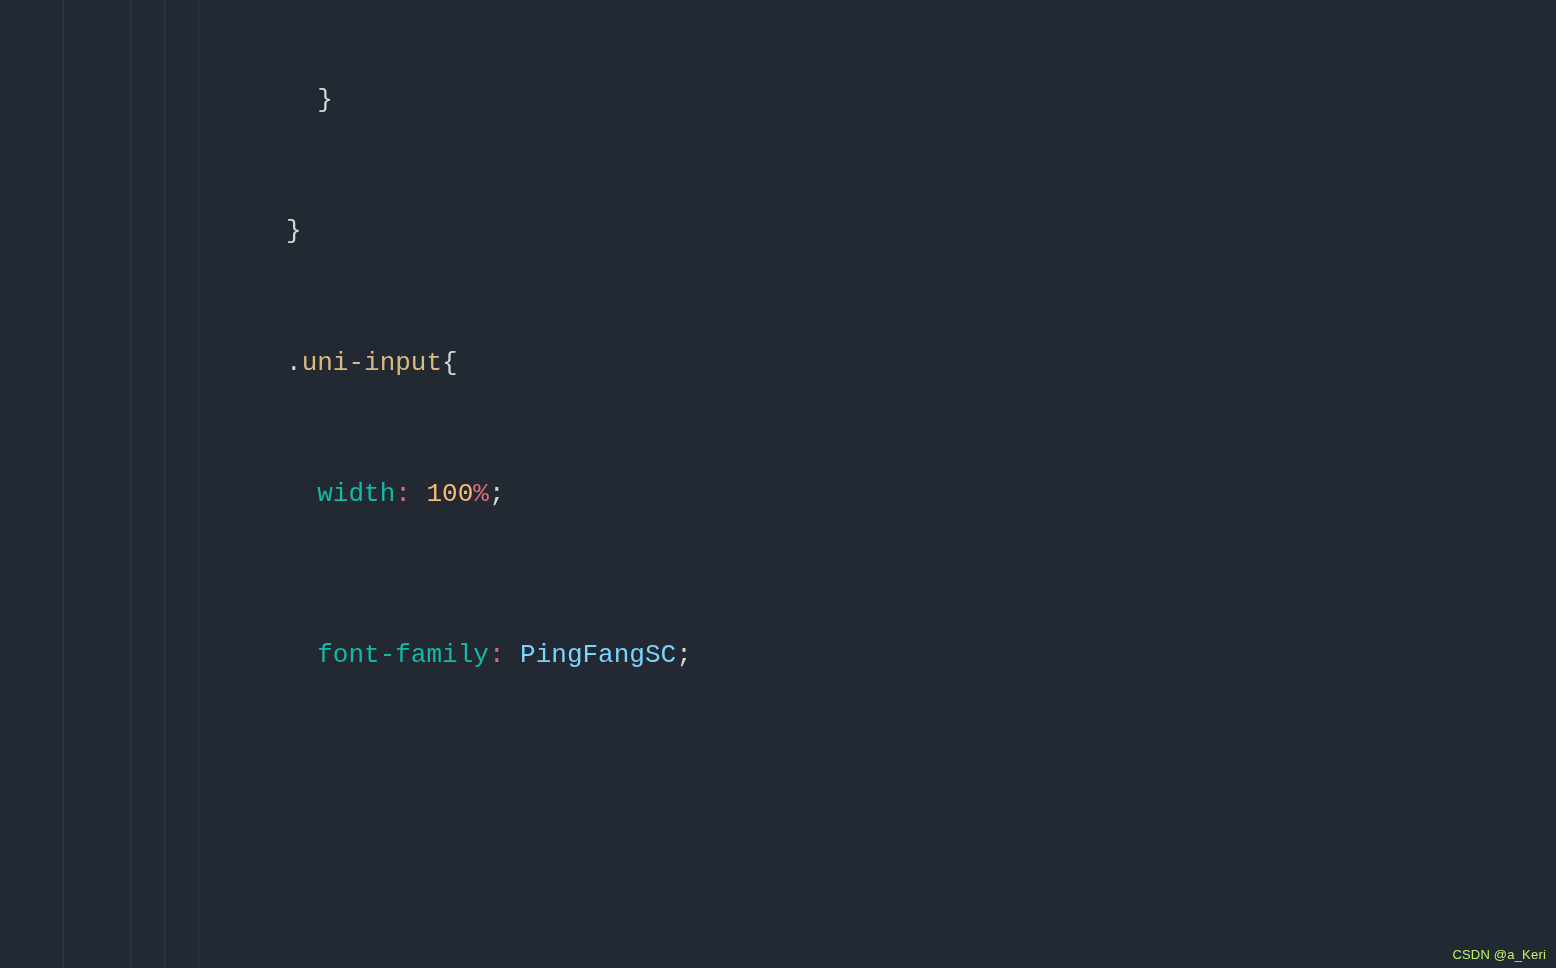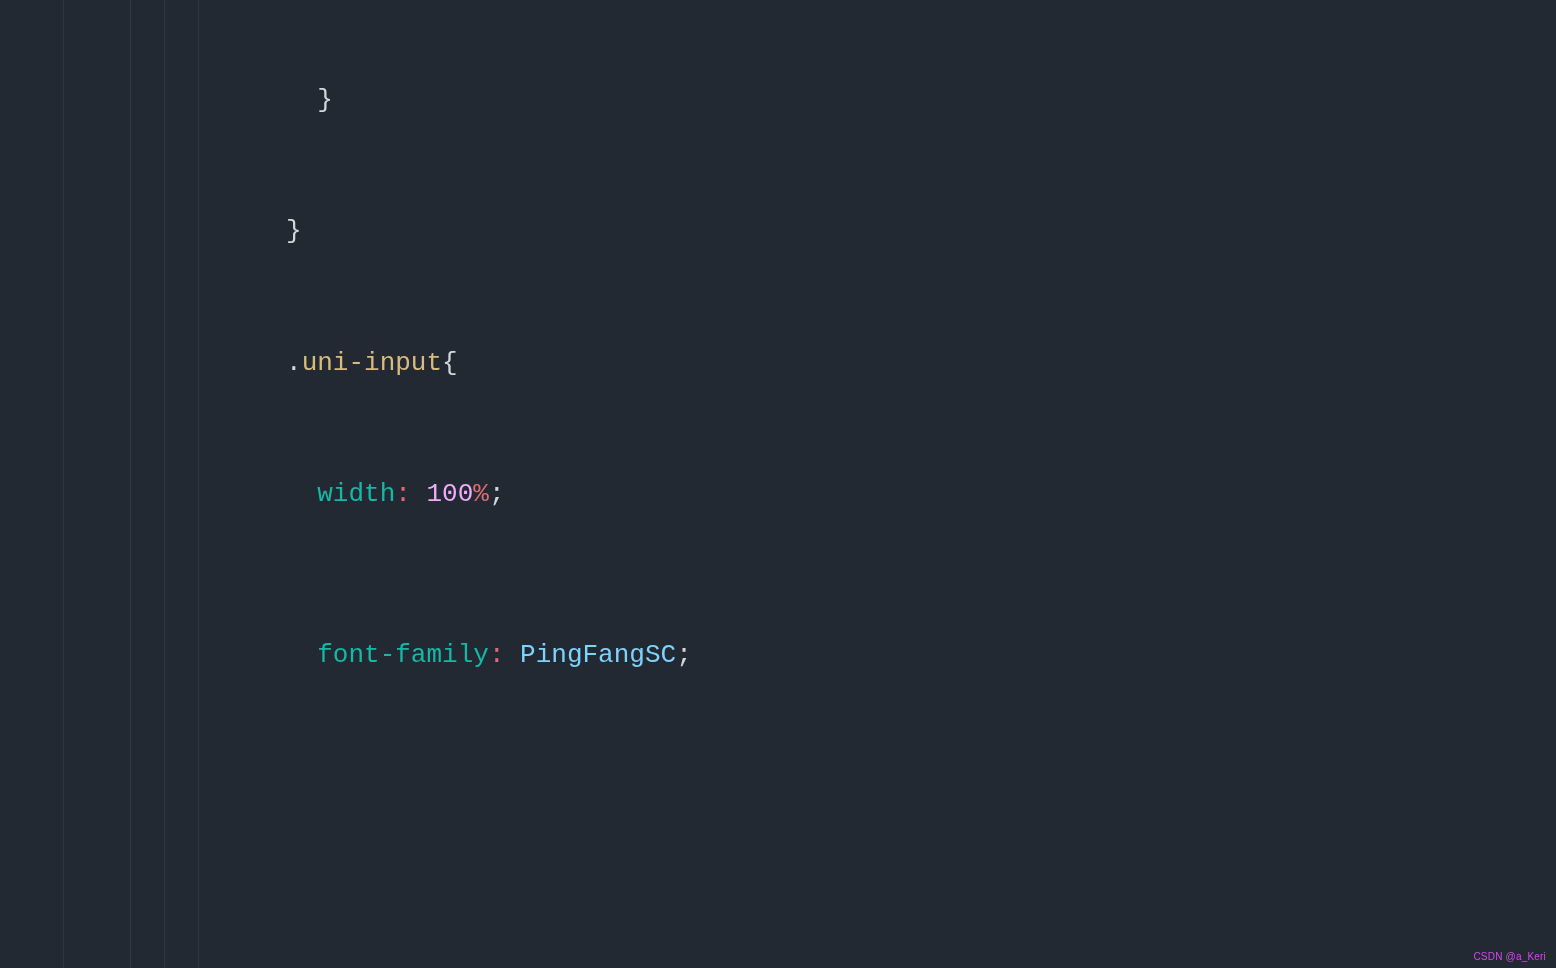--- a/index.html
+++ b/index.html
@@ -52,30 +52,30 @@
   .line {
     height: 41.3px;
     line-height: 41.3px;
     padding-left: 130px;
   }
   .punct        { color: #cfd8dc; }
   .brace        { color: #cfd8dc; }
   .selector-cls { color: #d7ba7d; }
   .prop         { color: #14b8a6; }
   .colon        { color: #e06c75; }
-  .number       { color: #f0abfc; }
+  .number       { color: #fdba74; }
   .unit         { color: #e06c75; }
   .keyword      { color: #7dd3fc; }
   .semi         { color: #cfd8dc; }
   .watermark {
     position: absolute;
     right: 10px;
     bottom: 6px;
-    font-size: 10px;
-    color: #d946ef;
+    font-size: 13px;
+    color: #bef264;
     font-family: sans-serif;
     letter-spacing: 0.2px;
   }
 </style>
 </head>
 <body>
 
 <div class="editor">
   <div class="gutter"></div>
   <div class="guides">

